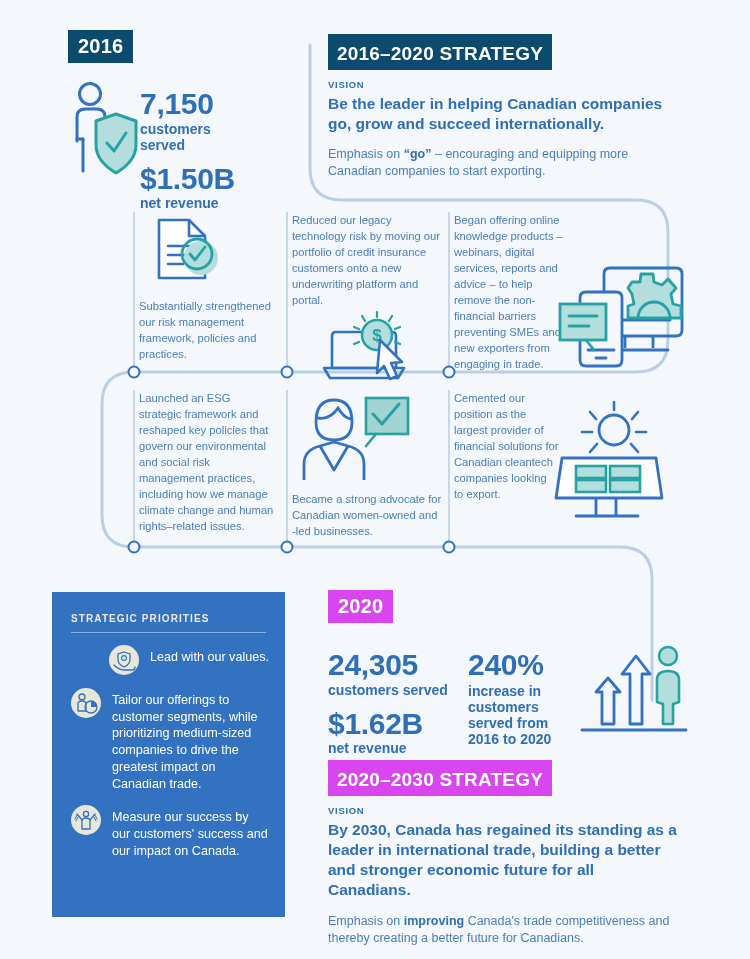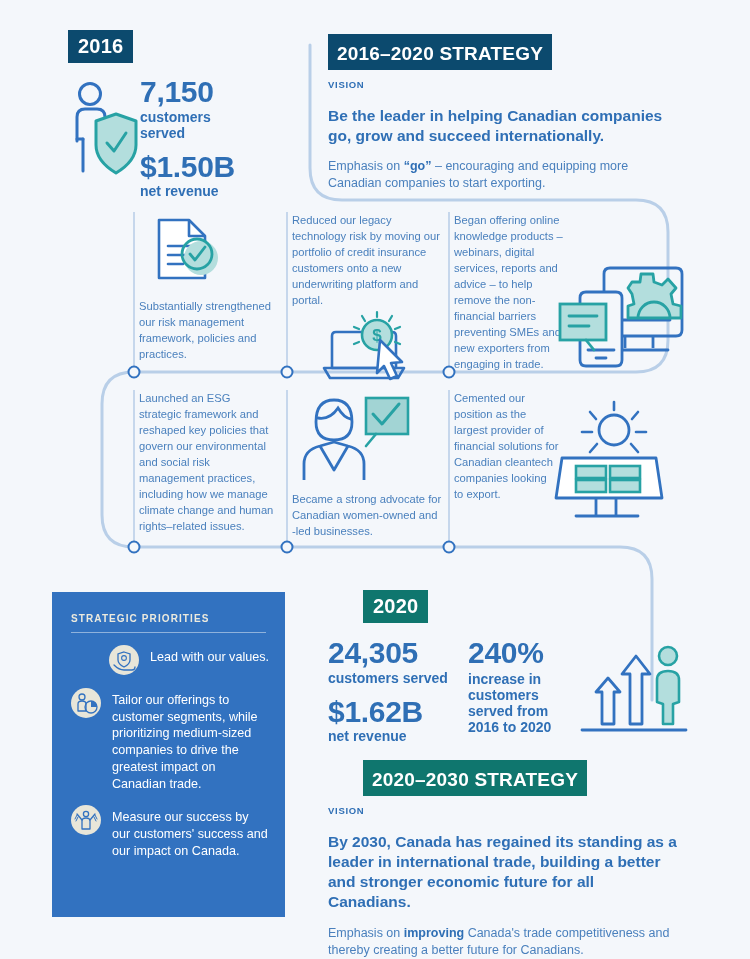--- a/index.html
+++ b/index.html
@@ -22,49 +22,50 @@
     color:#ffffff;
     font-weight:bold;
     letter-spacing:.2px;
     line-height:1;
   }
   .badge-year{
     font-size:20px;
     padding:6px 10px 7px 10px;
   }
   .badge-teal{background:#0c4a6e;}
-  .badge-blue{background:#0f766e;margin-left:35px;}
+  .badge-blue{background:#d946ef;}
   .badge-strategy{
     font-size:19px;
     padding:10px 9px 7px 9px;
   }
 
   
   .stat-2016{position:absolute;left:68px;top:30px;}
   .stat-2016-body{position:relative;margin-top:14px;height:110px;}
   .icon-person-shield{position:absolute;left:0px;top:4px;}
   .stat-2016-nums{position:absolute;left:72px;top:0px;}
 
   .big-num{
     font-size:30px;font-weight:bold;color:#2f6fb5;line-height:1.02;
     letter-spacing:-.3px;
+    margin-top:12px;
   }
   .num-label{
     font-size:14px;font-weight:bold;color:#2f6fb5;line-height:1.15;margin-top:1px;
   }
   .gap-num{margin-top:11px;}
 
   
   .strategy{position:absolute;}
   .strategy .vision-kicker{
     font-size:9.5px;font-weight:bold;letter-spacing:.7px;color:#2f6fb5;
     margin-top:9px;
   }
   .strategy .vision-text{
-    font-size:15.5px;font-weight:bold;color:#2f6fb5;line-height:1.28;margin-top:16px;
+    font-size:15.5px;font-weight:bold;color:#2f6fb5;line-height:1.28;margin-top:4px;
   }
   .strategy .emphasis{
     font-size:12.5px;color:#4a80bd;line-height:1.38;margin-top:12px;
   }
   .emphasis b{color:#2f6fb5;}
   #strategy-2016{left:328px;top:34px;width:350px;}
   #strategy-2030{left:328px;top:760px;width:350px;}
   #strategy-2030 .vision-text{line-height:1.3;}
 
   

